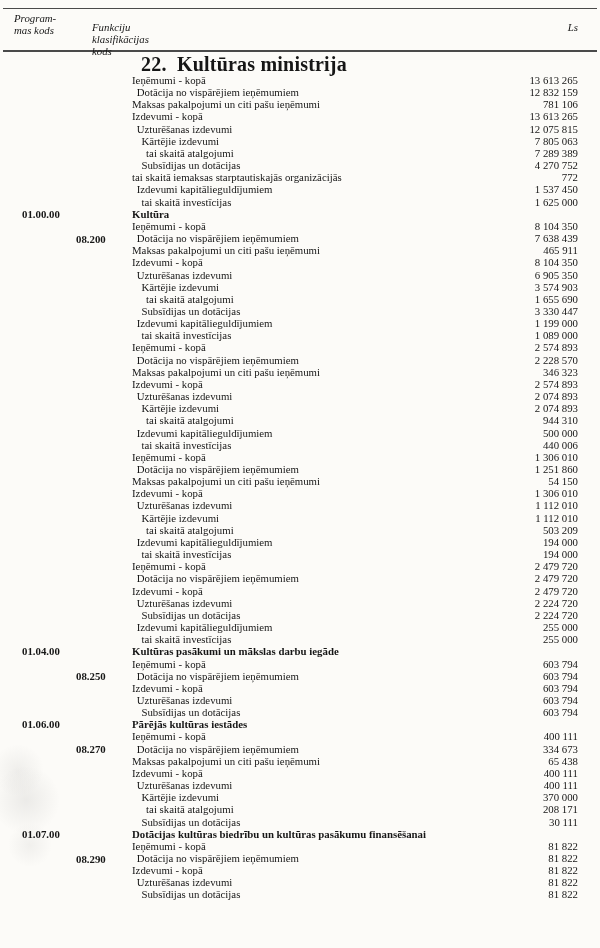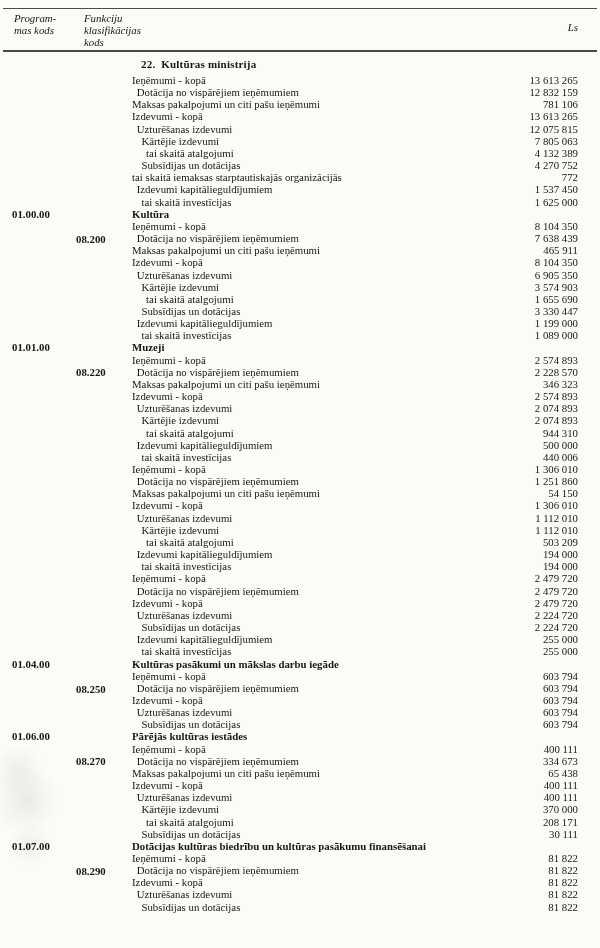--- a/index.html
+++ b/index.html
@@ -24,45 +24,45 @@
   .rule.top { margin-top: 8px; border-top-width: 1.5px; }
   .rule.header-bottom { border-top-width: 2px; }
   .thead {
     position: relative;
     height: 39px;
     padding-top: 2px;
     font-style: italic;
   }
   .thead .hcol { position: absolute; top: 3px; white-space: pre-line; }
   .thead .c-program { left: 14px; }
-  .thead .c-function { left: 84px; }
+  .thead .c-function { left: 92px; margin-top: 9px; }
   .thead .c-ls { position: absolute; right: 22px; top: 12px; }
   .doc-title {
     margin: 4px 0 1px 141px;
-    font-size: 11px;
+    font-size: 20px;
     line-height: 17px;
     font-weight: bold;
     white-space: pre;
     letter-spacing: 0.2px;
   }
   .row {
     display: flex;
     padding-left: 132px;
     padding-right: 22px;
   }
   .row .label { white-space: nowrap; }
   .row .amount { margin-left: auto; text-align: right; white-space: nowrap; }
   .section-head {
     position: relative;
     padding-left: 132px;
     padding-right: 22px;
     font-weight: bold;
     white-space: nowrap;
   }
-  .section-head .pcode { position: absolute; left: 12px; }
+  .section-head .pcode { position: absolute; left: 22px; }
   .section-head .fcode { position: absolute; left: 76px; margin-top: 25px; }
 </style>
 </head>
 <body>
 
 <div class="page">
 
   <div class="rule top"></div>
 
   <div class="thead">
@@ -98,21 +98,21 @@
       <div class="row">
         <span class="label" style="padding-left: 4.7px;">Uzturēšanas izdevumi</span>
         <span class="amount">12 075 815</span>
       </div>
       <div class="row">
         <span class="label" style="padding-left: 9.4px;">Kārtējie izdevumi</span>
         <span class="amount">7 805 063</span>
       </div>
       <div class="row">
         <span class="label" style="padding-left: 14.1px;">tai skaitā atalgojumi</span>
-        <span class="amount">4 132 389</span>
+        <span class="amount">7 289 389</span>
       </div>
       <div class="row">
         <span class="label" style="padding-left: 9.4px;">Subsīdijas un dotācijas</span>
         <span class="amount">4 270 752</span>
       </div>
       <div class="row">
         <span class="label" style="padding-left: 0px;">tai skaitā iemaksas starptautiskajās organizācijās</span>
         <span class="amount">772</span>
       </div>
       <div class="row">
@@ -157,21 +157,20 @@
         <span class="amount">3 330 447</span>
       </div>
       <div class="row">
         <span class="label" style="padding-left: 4.7px;">Izdevumi kapitālieguldījumiem</span>
         <span class="amount">1 199 000</span>
       </div>
       <div class="row">
         <span class="label" style="padding-left: 9.4px;">tai skaitā investīcijas</span>
         <span class="amount">1 089 000</span>
       </div>
-      <div class="section-head"><span class="pcode">01.01.00</span><span class="fcode">08.220</span><span class="sname">Muzeji</span></div>
       <div class="row">
         <span class="label" style="padding-left: 0px;">Ieņēmumi - kopā</span>
         <span class="amount">2 574 893</span>
       </div>
       <div class="row">
         <span class="label" style="padding-left: 4.7px;">Dotācija no vispārējiem ieņēmumiem</span>
         <span class="amount">2 228 570</span>
       </div>
       <div class="row">
         <span class="label" style="padding-left: 0px;">Maksas pakalpojumi un citi pašu ieņēmumi</span>

